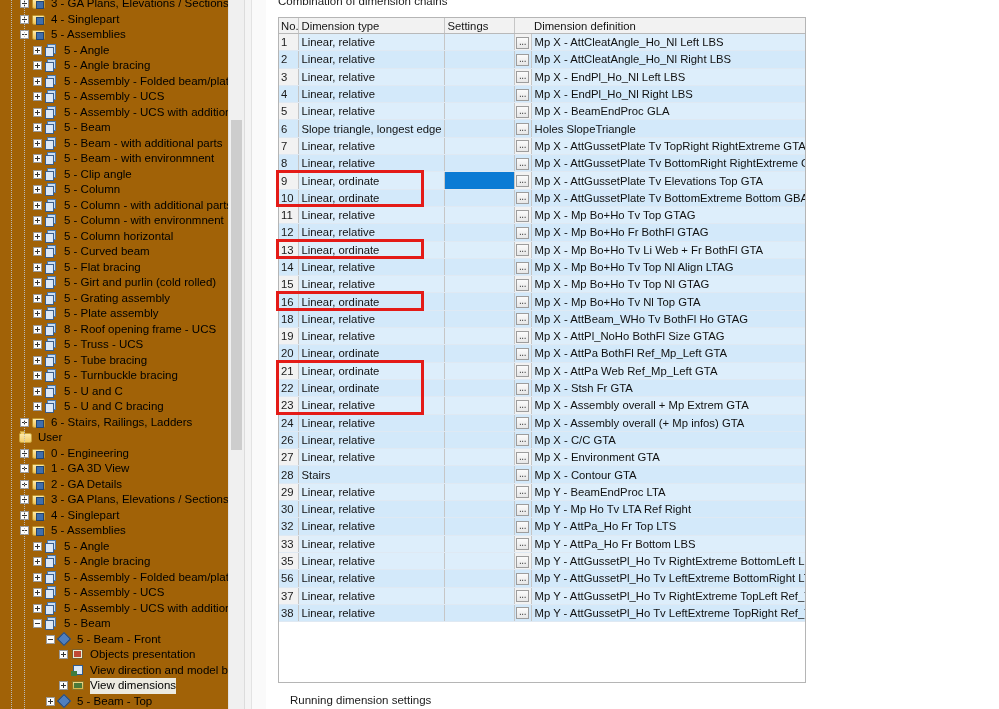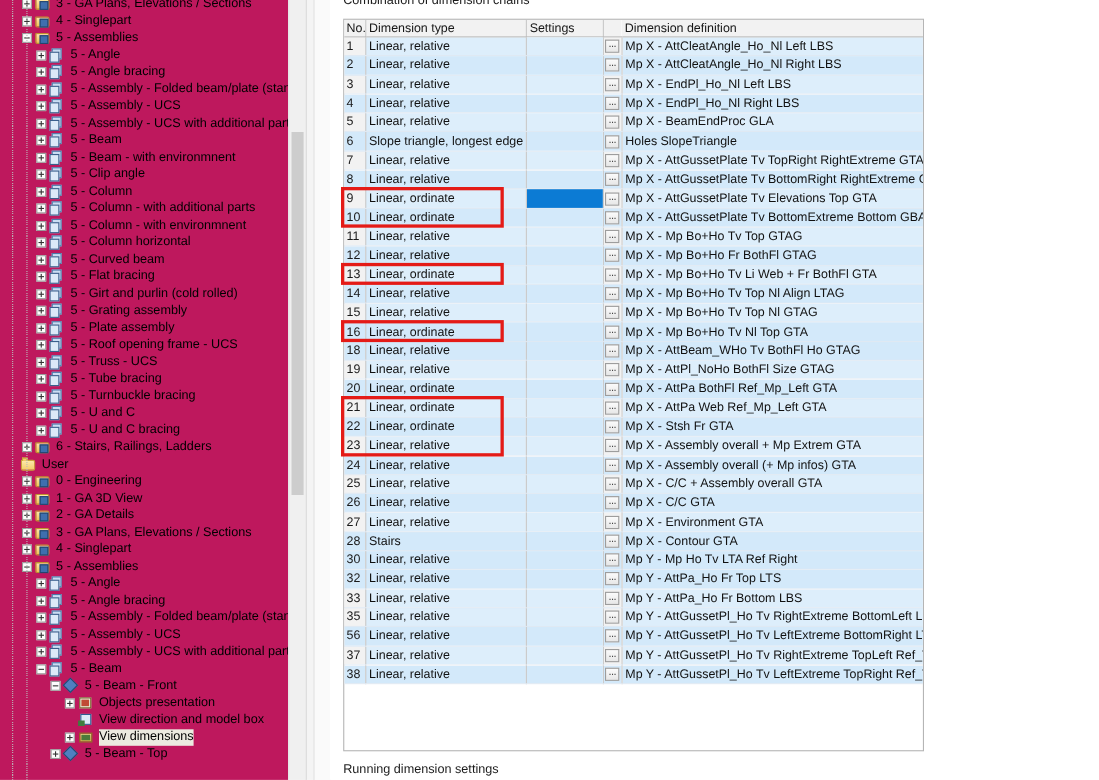--- a/index.html
+++ b/index.html
@@ -20,23 +20,23 @@
   
   #app {
     display: flex;
     width: 999px;
     height: 709px;
     position: relative;
   }
 
   
   #tree-panel {
-    width: 262px;
+    width: 228px;
     height: 709px;
-    background: #be185d;
+    background: #a16207;
     overflow: hidden;
     position: relative;
     flex: 0 0 auto;
   }
   .tree-scroll {
     position: absolute;
     top: -4px;
     left: 0;
     width: 262px;
   }
@@ -360,21 +360,21 @@
     position: absolute;
     border: 3px solid #e41b17;
     box-sizing: border-box;
     pointer-events: none;
     z-index: 40;
   }
 
   
   #bottom-label {
     position: absolute;
-    left: 12px;
+    left: 24px;
     top: 694px;
     font-size: 11.5px;
     color: #1b1b1b;
     white-space: nowrap;
   }
   #bottom-sep {
     position: absolute;
     left: 12px;
     top: 687px;
     width: 975px;
@@ -447,20 +447,26 @@
         <div class="tree-row">
           <span class="indent" style="width: 33px;"></span>
           <span class="expander plus"></span>
           <span class="ico sheet"></span>
           <span class="tree-label">5 - Beam</span>
         </div>
         <div class="tree-row">
           <span class="indent" style="width: 33px;"></span>
           <span class="expander plus"></span>
           <span class="ico sheet"></span>
+          <span class="tree-label">5 - Beam - with additional parts</span>
+        </div>
+        <div class="tree-row">
+          <span class="indent" style="width: 33px;"></span>
+          <span class="expander plus"></span>
+          <span class="ico sheet"></span>
           <span class="tree-label">5 - Beam - with environmnent</span>
         </div>
         <div class="tree-row">
           <span class="indent" style="width: 33px;"></span>
           <span class="expander plus"></span>
           <span class="ico sheet"></span>
           <span class="tree-label">5 - Clip angle</span>
         </div>
         <div class="tree-row">
           <span class="indent" style="width: 33px;"></span>
@@ -513,21 +519,21 @@
         <div class="tree-row">
           <span class="indent" style="width: 33px;"></span>
           <span class="expander plus"></span>
           <span class="ico sheet"></span>
           <span class="tree-label">5 - Plate assembly</span>
         </div>
         <div class="tree-row">
           <span class="indent" style="width: 33px;"></span>
           <span class="expander plus"></span>
           <span class="ico sheet"></span>
-          <span class="tree-label">5 - Roof opening frame - UCS</span>
+          <span class="tree-label">8 - Roof opening frame - UCS</span>
         </div>
         <div class="tree-row">
           <span class="indent" style="width: 33px;"></span>
           <span class="expander plus"></span>
           <span class="ico sheet"></span>
           <span class="tree-label">5 - Truss - UCS</span>
         </div>
         <div class="tree-row">
           <span class="indent" style="width: 33px;"></span>
           <span class="expander plus"></span>
@@ -858,47 +864,47 @@
               <td class="cell-btn"><span class="ellipsis-btn">...</span></td>
               <td class="cell-def">Mp X - Assembly overall + Mp Extrem GTA</td>
             </tr>
             <tr class="alt">
               <td class="cell-no">24</td>
               <td class="cell-type">Linear, relative</td>
               <td class="cell-settings"></td>
               <td class="cell-btn"><span class="ellipsis-btn">...</span></td>
               <td class="cell-def">Mp X - Assembly overall (+ Mp infos) GTA</td>
             </tr>
-            <tr class="">
-              <td class="cell-no">25</td>
-              <td class="cell-type">Linear, relative</td>
-              <td class="cell-settings"></td>
-              <td class="cell-btn"><span class="ellipsis-btn">...</span></td>
-              <td class="cell-def">Mp X - C/C + Assembly overall GTA</td>
-            </tr>
             <tr class="alt">
               <td class="cell-no">26</td>
               <td class="cell-type">Linear, relative</td>
               <td class="cell-settings"></td>
               <td class="cell-btn"><span class="ellipsis-btn">...</span></td>
               <td class="cell-def">Mp X - C/C GTA</td>
             </tr>
             <tr class="">
               <td class="cell-no">27</td>
               <td class="cell-type">Linear, relative</td>
               <td class="cell-settings"></td>
               <td class="cell-btn"><span class="ellipsis-btn">...</span></td>
               <td class="cell-def">Mp X - Environment GTA</td>
             </tr>
             <tr class="alt">
               <td class="cell-no">28</td>
               <td class="cell-type">Stairs</td>
               <td class="cell-settings"></td>
               <td class="cell-btn"><span class="ellipsis-btn">...</span></td>
               <td class="cell-def">Mp X - Contour GTA</td>
+            </tr>
+            <tr class="">
+              <td class="cell-no">29</td>
+              <td class="cell-type">Linear, relative</td>
+              <td class="cell-settings"></td>
+              <td class="cell-btn"><span class="ellipsis-btn">...</span></td>
+              <td class="cell-def">Mp Y - BeamEndProc LTA</td>
             </tr>
             <tr class="alt">
               <td class="cell-no">30</td>
               <td class="cell-type">Linear, relative</td>
               <td class="cell-settings"></td>
               <td class="cell-btn"><span class="ellipsis-btn">...</span></td>
               <td class="cell-def">Mp Y - Mp Ho Tv LTA Ref Right</td>
             </tr>
             <tr class="alt">
               <td class="cell-no">32</td>

